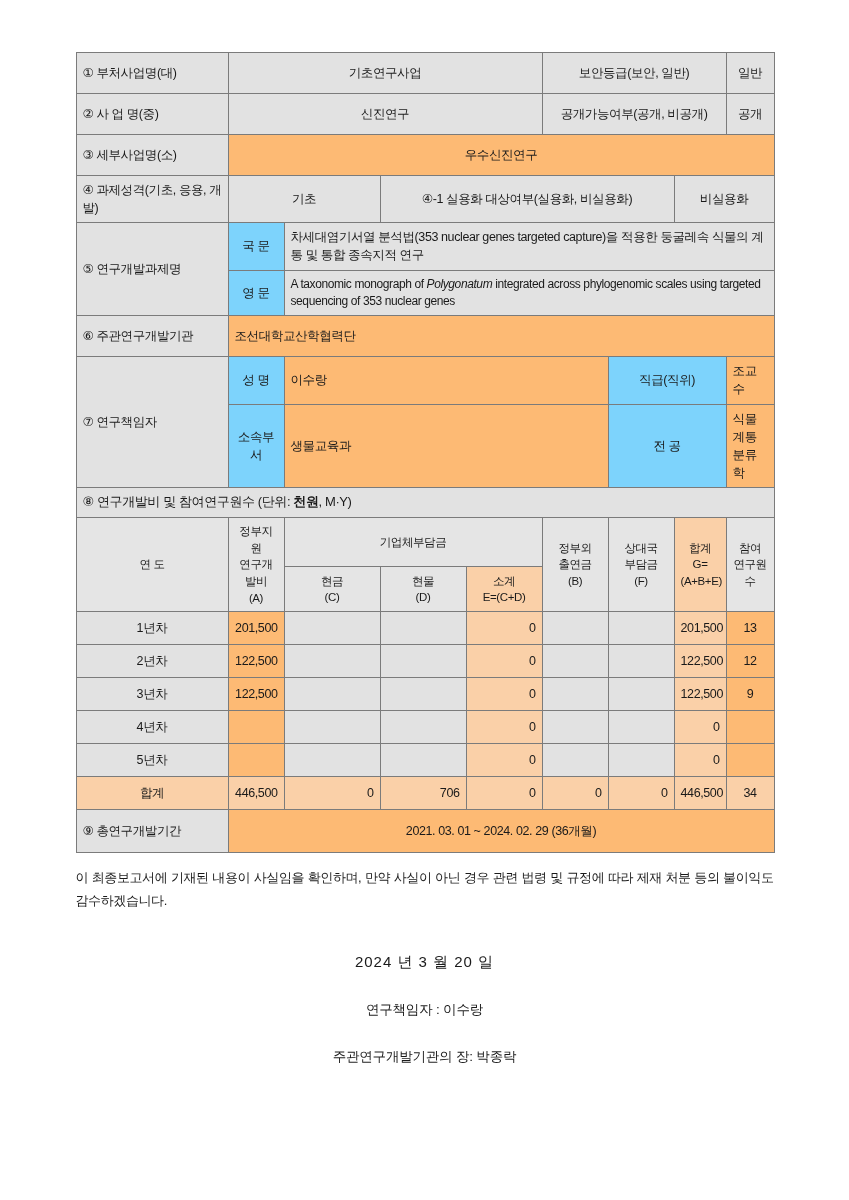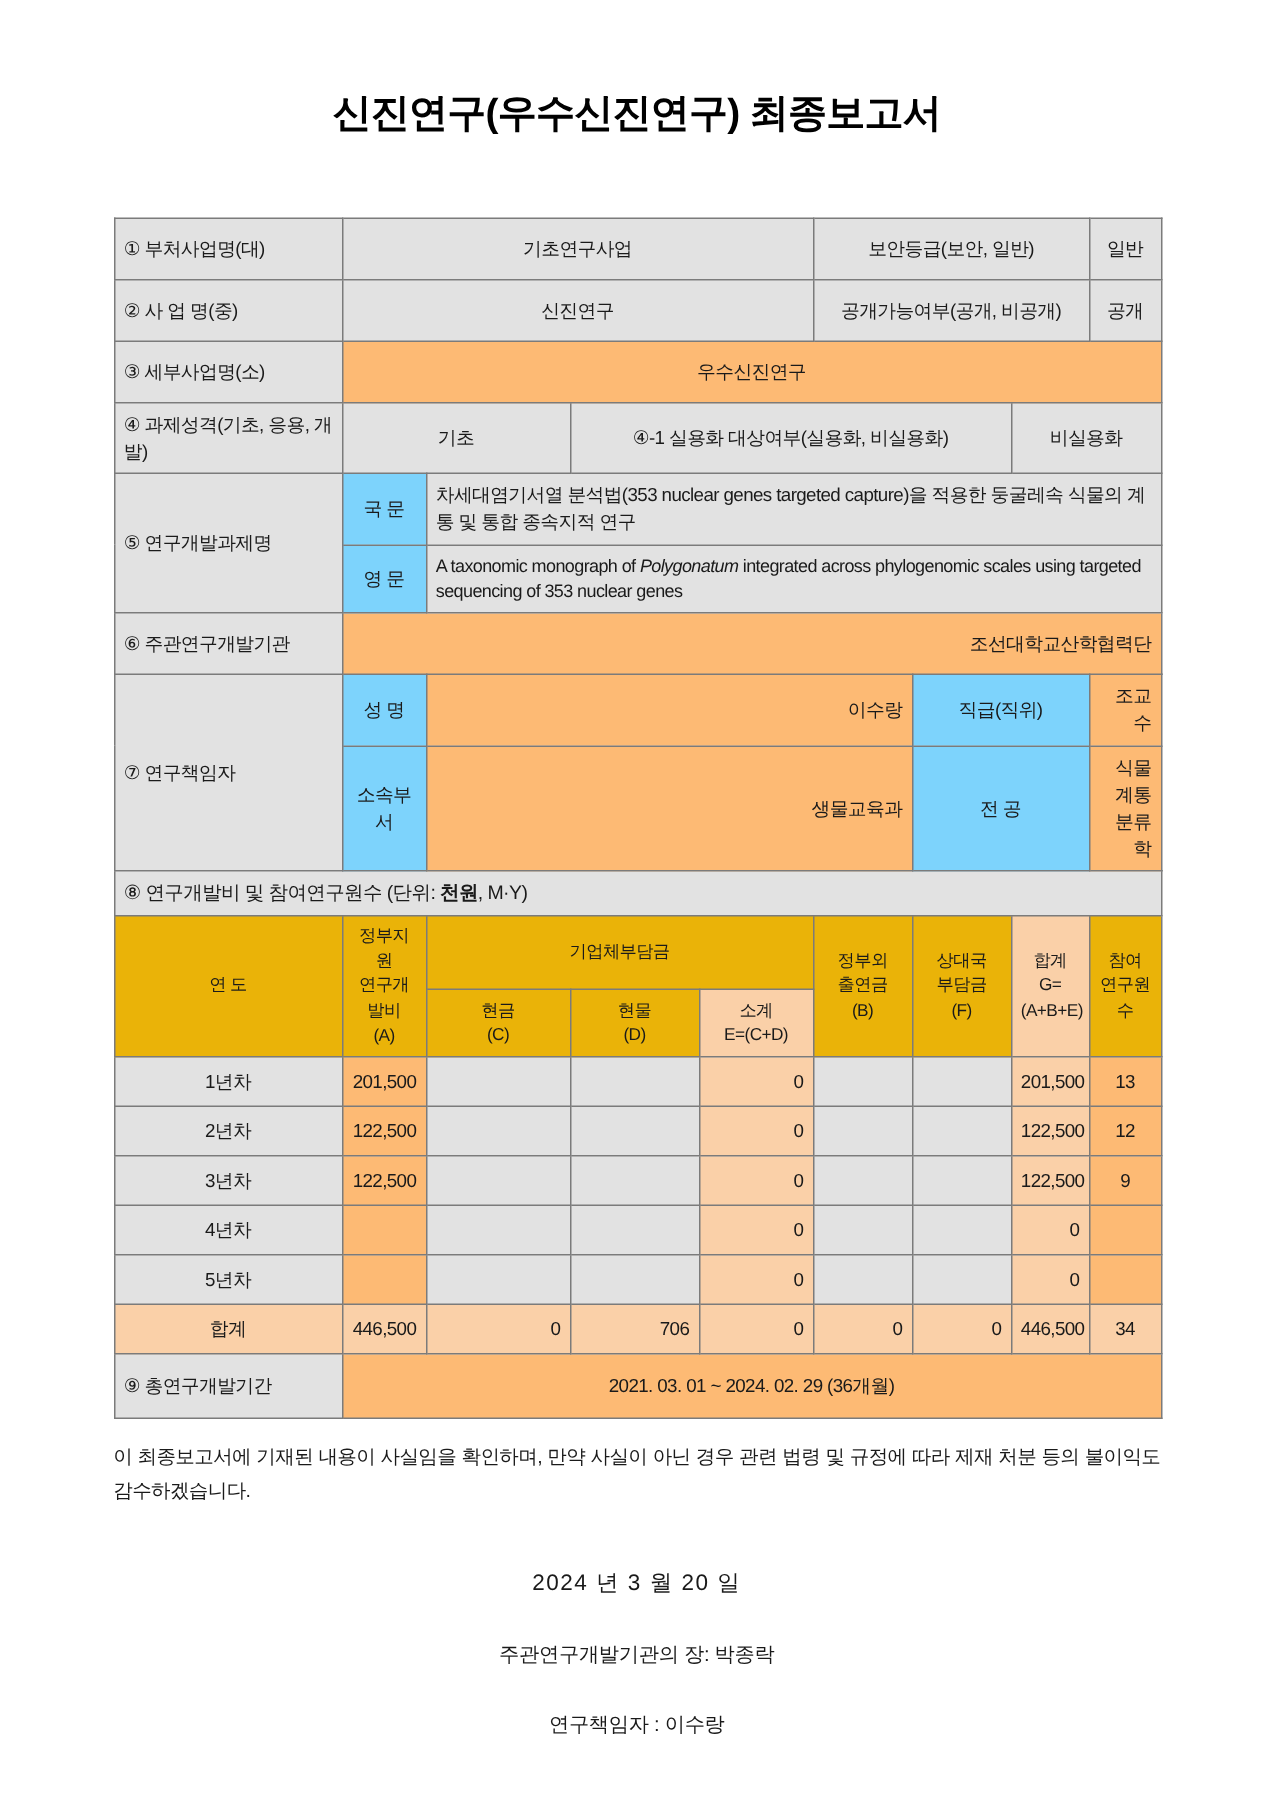--- a/index.html
+++ b/index.html
@@ -58,21 +58,21 @@
     border: 1px solid #7b7b7b;
     padding: 5px 6px;
     vertical-align: middle;
     line-height: 1.45;
     letter-spacing: -0.4px;
   }
   .gray  { background: #e2e2e2; }
   .white { background: #fdba74; }
   .orange{ background: #fad0a8; }
   .c  { text-align: center; }
-  .l  { text-align: right; }
+  .l  { text-align: left; }
   .lbl {
     background: #e2e2e2;
     text-align: left;
     padding-left: 9px;
     margin-top: 42px;
   }
   .sublbl {
     background: #7dd3fc;
     text-align: center;
   }
@@ -91,21 +91,21 @@
   .eng i { font-style: italic; }
   .banner {
     background: #e2e2e2;
     font-size: 13px;
     padding: 7px 0;
   }
   .banner b { font-weight: bold; }
 
   
   .bh {
-    background: #eab308;
+    background: #e5e5e5;
     text-align: center;
     font-size: 11.5px;
     line-height: 1.25;
     padding: 3px 2px;
   }
   .bh.or { background: #fad0a8; }
   .num {
     text-align: right;
     font-size: 12.5px;
     padding-right: 7px;
@@ -150,21 +150,20 @@
     letter-spacing: 2px;
     color: #333;
   }
 </style>
 </head>
 <body>
 
 <div class="page">
 
 
-  <div class="doc-title">신진연구(우수신진연구) 최종보고서</div>
 
   <div class="tbl-wrap">
     <table class="main">
       <colgroup>
         <col style="width:152px">
         <col style="width:56px">
         <col style="width:96px">
         <col style="width:86px">
         <col style="width:76px">
         <col style="width:66px">
@@ -348,18 +347,18 @@
         <td class="white c" colspan="8">2021. 03. 01 ~ 2024. 02. 29 (36개월)</td>
       </tr>
 
     </tbody>
       </table>
   </div>
 
   <div class="statement">이 최종보고서에 기재된 내용이 사실임을 확인하며, 만약 사실이 아닌 경우 관련 법령 및 규정에 따라 제재 처분 등의 불이익도 감수하겠습니다.</div>
 
   <div class="sig-date">2024 년   3 월   20 일</div>
+  <div class="sig-line">연구책임자 : 이수랑</div>
   <div class="sig-line">주관연구개발기관의 장: 박종락</div>
-  <div class="sig-line">연구책임자 : 이수랑</div>
 
   <div class="pagenum">- 1 -</div>
 
 </div>
 
 </body></html>

